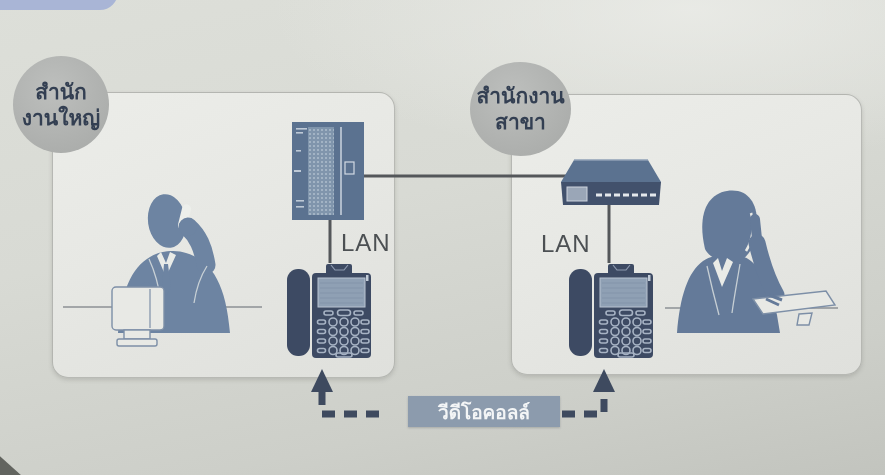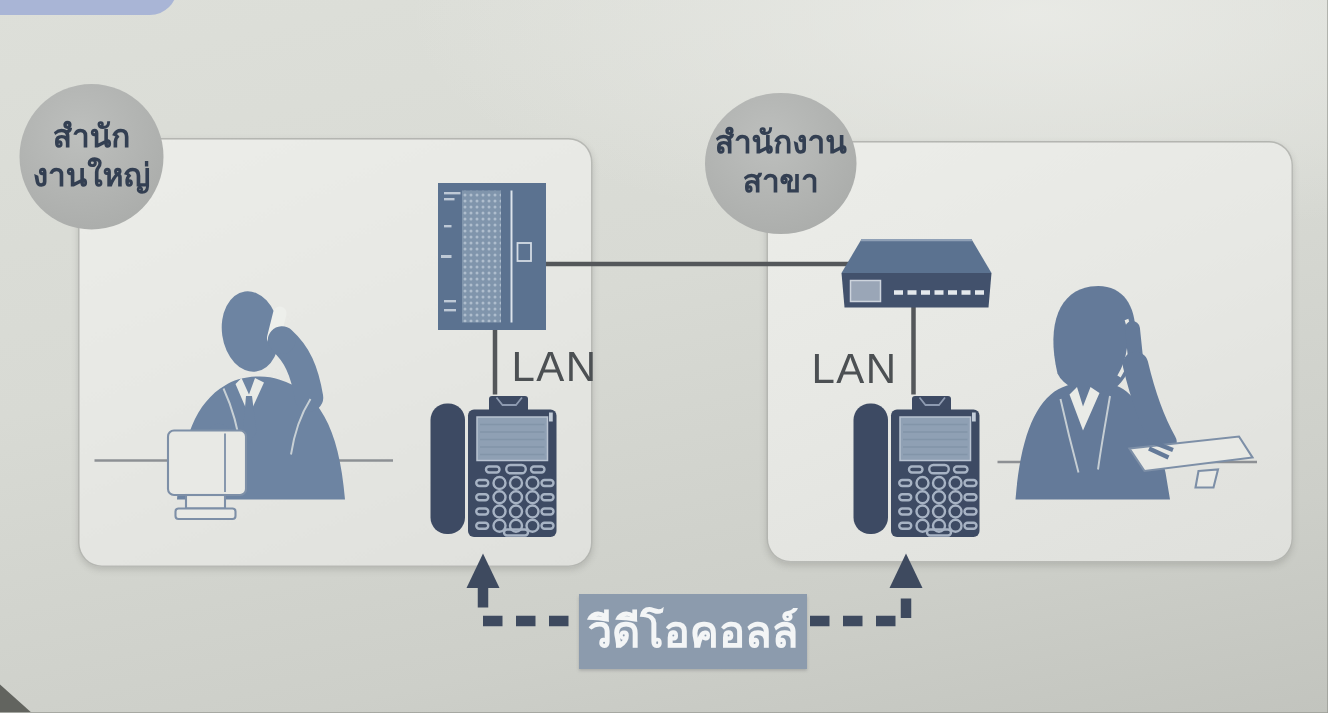--- a/index.html
+++ b/index.html
@@ -20,25 +20,25 @@
   .panel.left{left:52px;top:92px;width:341px;height:284px;}
   .panel.right{left:511px;top:94px;width:349px;height:279px;}
   .badge{position:absolute;border-radius:50%;display:flex;flex-direction:column;
     align-items:center;justify-content:center;text-align:center;
     background:radial-gradient(circle at 42% 34%, #bdbfbd 0%, #adafad 70%, #a6a8a6 100%);
     color:var(--c-circle_text,#333f52);font-weight:600;font-size:21px;line-height:1.22;}
   .badge.left{left:13px;top:56px;width:96px;height:97px;}
   .badge.right{left:470px;top:62px;width:101px;height:94px;}
   .note{position:absolute;left:617px;top:99px;width:230px;
     color:var(--c-note,#c5463e);font-size:26px;font-weight:700;letter-spacing:.3px;}
-  .lan{position:absolute;color:var(--c-lan_text,#4c5053);font-size:28px;letter-spacing:1px;}
+  .lan{position:absolute;color:var(--c-lan_text,#4c5053);font-size:24px;letter-spacing:1px;}
   .lan.l{left:341px;top:229px;}
   .lan.r{left:541px;top:230px;}
-  .vcall{position:absolute;left:386px;top:396px;width:152px;height:50px;
-    background:var(--c-label_box,#8c9bad);color:#f3f5f6;font-size:29px;font-weight:700;
+  .vcall{position:absolute;left:408px;top:396px;width:152px;height:31px;
+    background:var(--c-label_box,#8c9bad);color:#f3f5f6;font-size:19px;font-weight:700;
     display:flex;align-items:center;justify-content:center;
     box-shadow:0 1px 2px rgba(80,84,90,.3);}
   .corner{position:absolute;left:0;top:449px;width:36px;height:26px;background:#62645f;
     clip-path:polygon(0 28%,58% 100%,0 100%);}
   svg#art{position:absolute;left:0;top:0;}
   
   .f-device{fill:var(--c-device,#5b7290);}
   .f-device-dark{fill:var(--c-device_dark,#42516c);}
   .f-phone{fill:var(--c-phone,#3d4a63);}
   .f-fig{fill:var(--c-figure,#6d84a2);}

